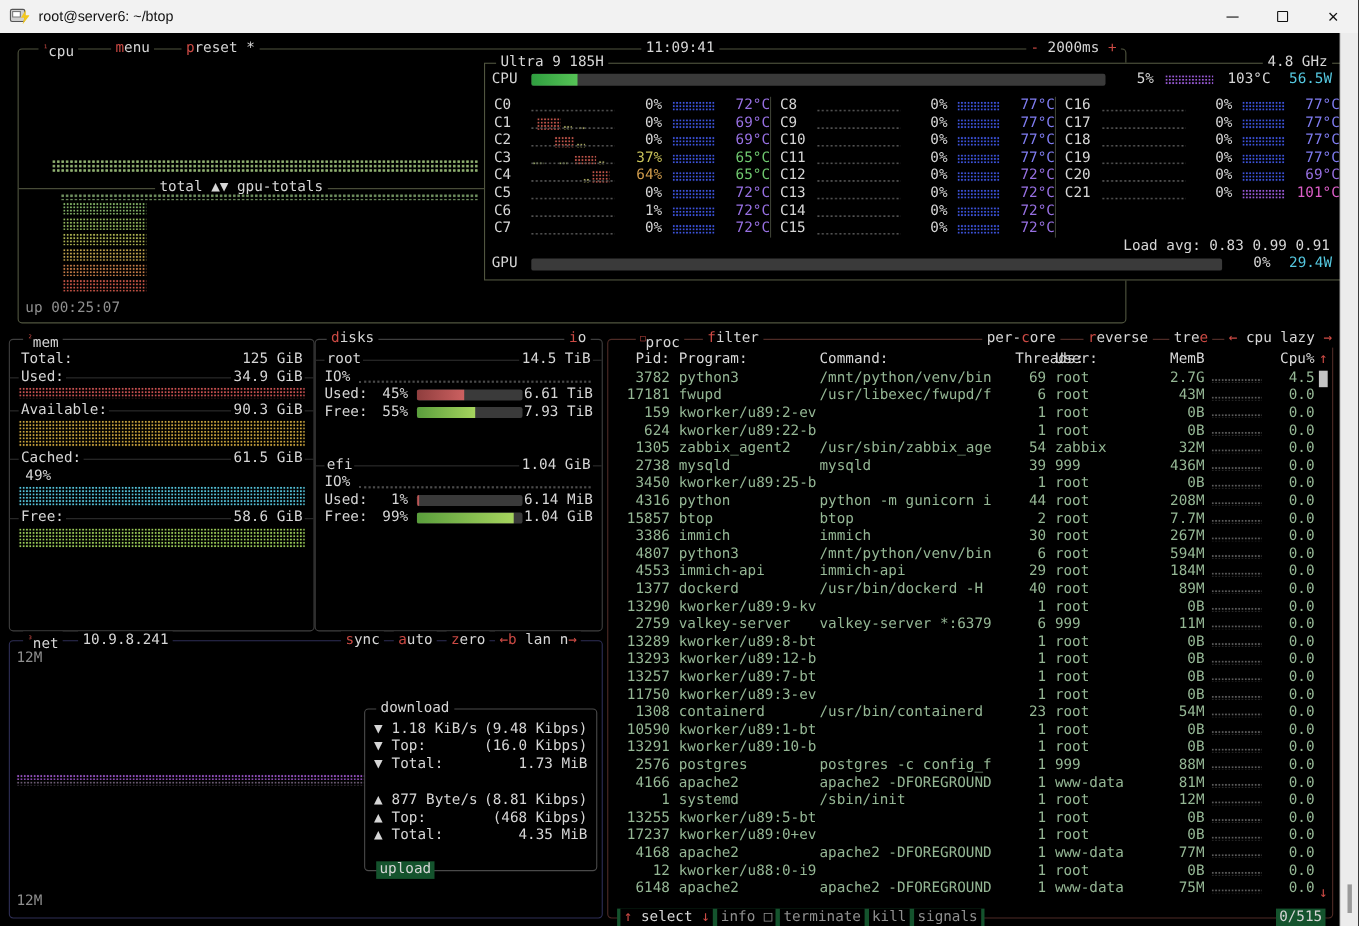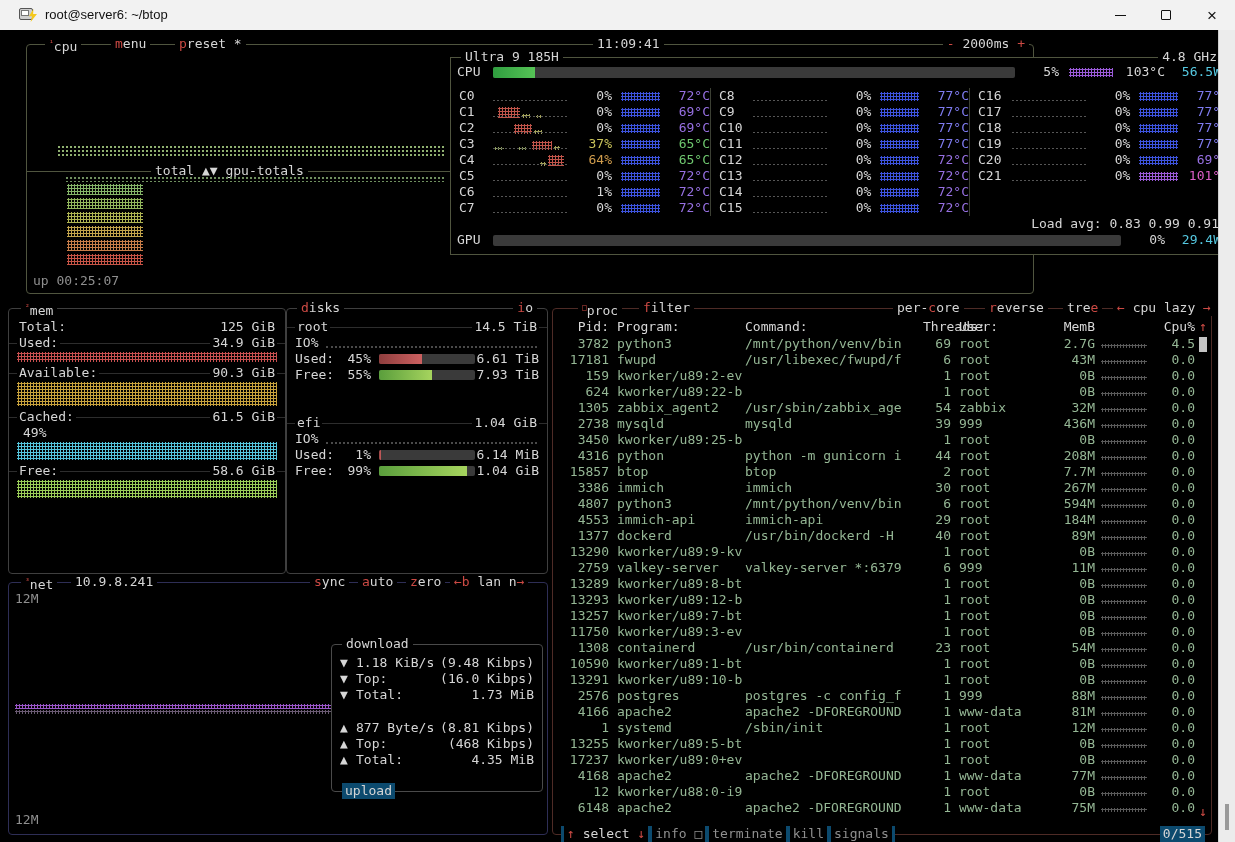--- a/index.html
+++ b/index.html
@@ -11,48 +11,48 @@
     --bar_bg:#3a3a3a; --bar_green:#56c356; --pct_yellow:#c8c25a; --pct_orange:#d09c4c;
     --graph_green:#8fb070; --net_purple:#9a55c8; --scroll_bg:#ececec; --scroll_thumb:#9a9a9a;
   }
   *{box-sizing:border-box;}
   body{margin:0;background:#555;}
   .win{position:relative;width:1235px;height:842px;background:var(--bg);overflow:hidden;
        font-family:"DejaVu Sans Mono","Liberation Mono",monospace;font-size:13px;line-height:16px;}
   
   .titlebar{position:absolute;top:0;left:0;right:0;height:30px;background:var(--titlebar_bg);
             display:flex;align-items:center;color:var(--titlebar_text);
-            font-family:"Liberation Sans",sans-serif;font-size:13px;padding-left:10px;}
+            font-family:"Liberation Sans",sans-serif;font-size:13px;}
   .app-icon{position:relative;width:18px;height:16px;margin:0 8px 0 9px;}
   .app-icon .mon{position:absolute;left:0;top:1px;width:14px;height:12px;background:#cfcfcf;border:1px solid #555;border-radius:2px;}
   .app-icon .scr{position:absolute;left:2px;top:3px;width:8px;height:6px;background:#fff;border:1px solid #777;}
   .app-icon .bolt{position:absolute;right:0;top:2px;width:8px;height:13px;background:#f4c81c;
                   clip-path:polygon(55% 0,0 55%,38% 55%,20% 100%,100% 38%,52% 38%);}
   .tb-title{flex:1;}
   .winbtns{display:flex;align-items:center;height:100%;}
   .wb{width:46px;height:100%;display:flex;align-items:center;justify-content:center;cursor:default;}
   .glyph-min{width:11px;height:0;border-top:1.6px solid #111;display:block;}
   .glyph-max{width:10px;height:10px;border:1.6px solid #111;display:block;border-radius:1px;}
   .glyph-close{font-size:17px;line-height:17px;}
   
   .vscroll{position:absolute;top:30px;right:0;width:17px;bottom:0;background:var(--scroll_bg);border-left:1px solid #d0d0d0;}
   .vthumb{position:absolute;left:6px;width:4px;height:26px;bottom:12px;background:var(--scroll_thumb);}
   
   .term{position:absolute;top:30px;left:0;width:1218px;height:812px;background:var(--bg);color:var(--text);}
   .box{position:absolute;border:1px solid var(--border_gray);border-radius:4px;}
   .btitle{position:absolute;top:-9px;background:#000;padding:0 4px;white-space:nowrap;}
-  .bfoot{position:absolute;bottom:-8px;background:#0c4a6e;padding:0 3px;white-space:nowrap;}
+  .bfoot{position:absolute;bottom:-8px;background:#14532d;padding:0 3px;white-space:nowrap;}
   .sup{font-size:8px;vertical-align:super;color:var(--hot);}
   .hot{color:var(--hot);}
   .dim{color:var(--dim);}
   .cyan{color:var(--cyan);}
   .dots{background-image:radial-gradient(circle,currentColor 1.1px,transparent 1.3px);background-size:4px 4px;}
   .dots2{background-image:radial-gradient(circle,currentColor 1px,transparent 1.2px);background-size:3px 3px;}
   
-  .cpu-box{left:26px;top:14px;width:1008px;height:250px;border-color:var(--border_cpu);}
+  .cpu-box{left:16px;top:14px;width:1008px;height:250px;border-color:var(--border_cpu);}
   .clock{position:absolute;top:-9px;left:566px;background:#000;padding:0 4px;}
   .interval{position:absolute;top:-9px;right:4px;background:#000;padding:0 4px;}
   .cpu-graph-top{position:absolute;left:30px;top:100px;width:388px;height:12px;color:var(--graph_green);}
   .cpu-divider{position:absolute;left:0;top:126px;width:424px;border-top:1px solid var(--border_cpu);}
   .cpu-divider-label{position:absolute;left:124px;top:118px;background:#000;padding:0 4px;}
   .cpu-graph-sub{position:absolute;left:38px;top:131px;width:380px;height:6px;color:#6f8f5f;}
   .gpu-block{position:absolute;left:40px;top:139px;width:76px;}
   .gpu-block div{height:11px;margin-bottom:3px;}
   .uptime{position:absolute;left:6px;top:228px;color:var(--dim);}
   

